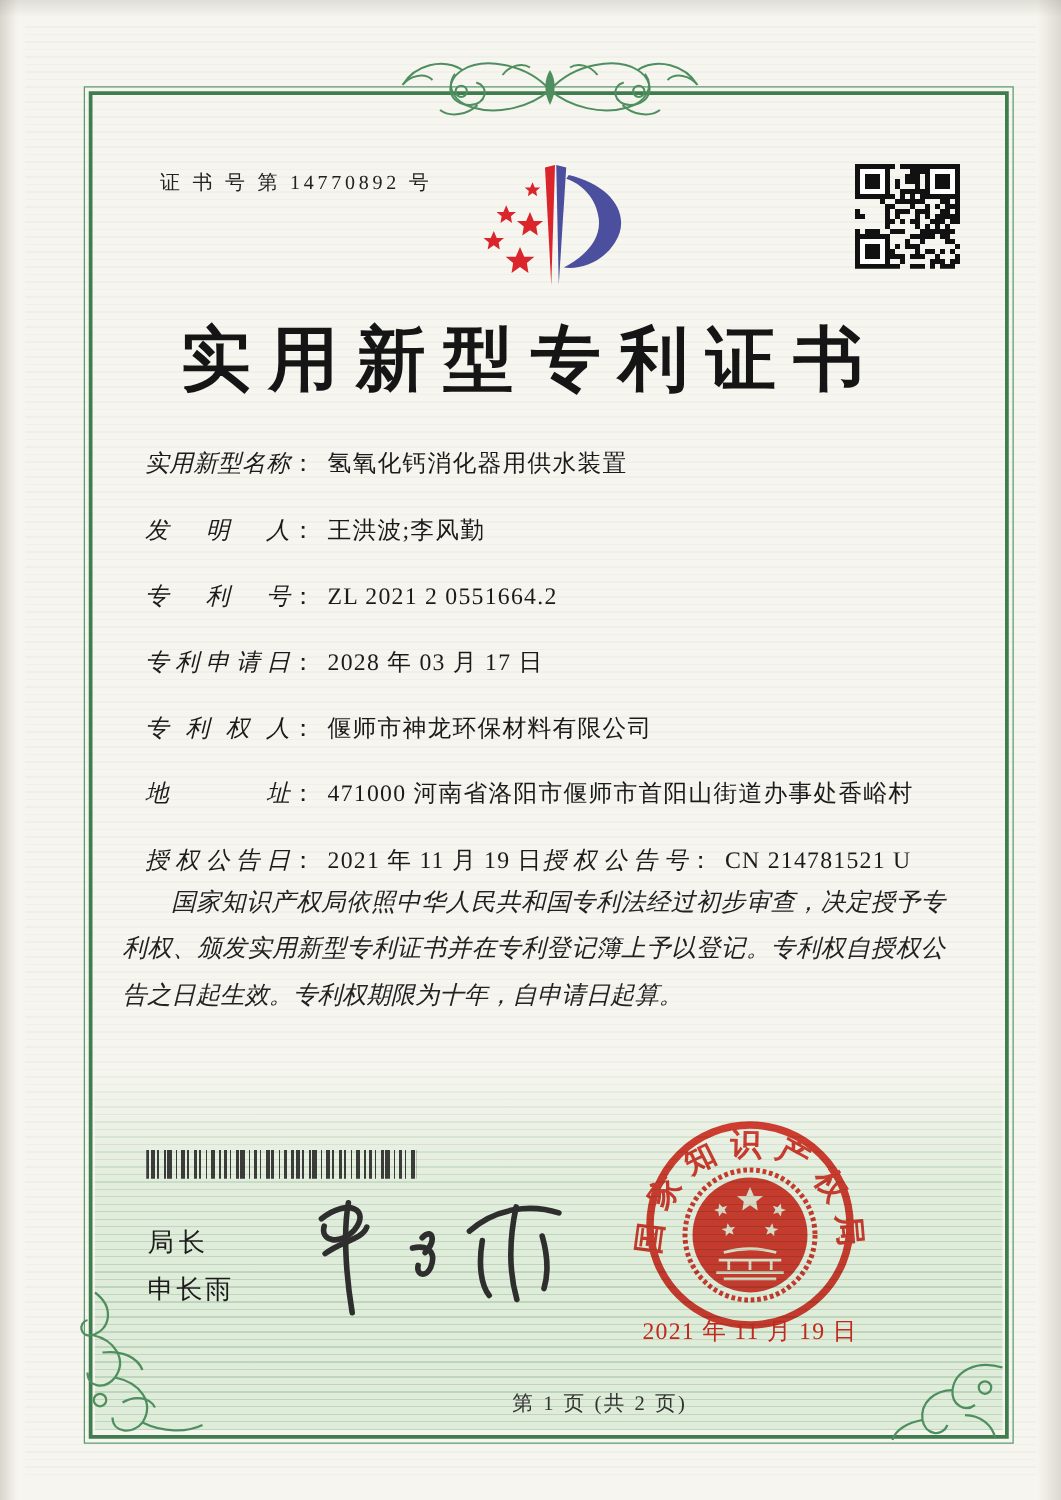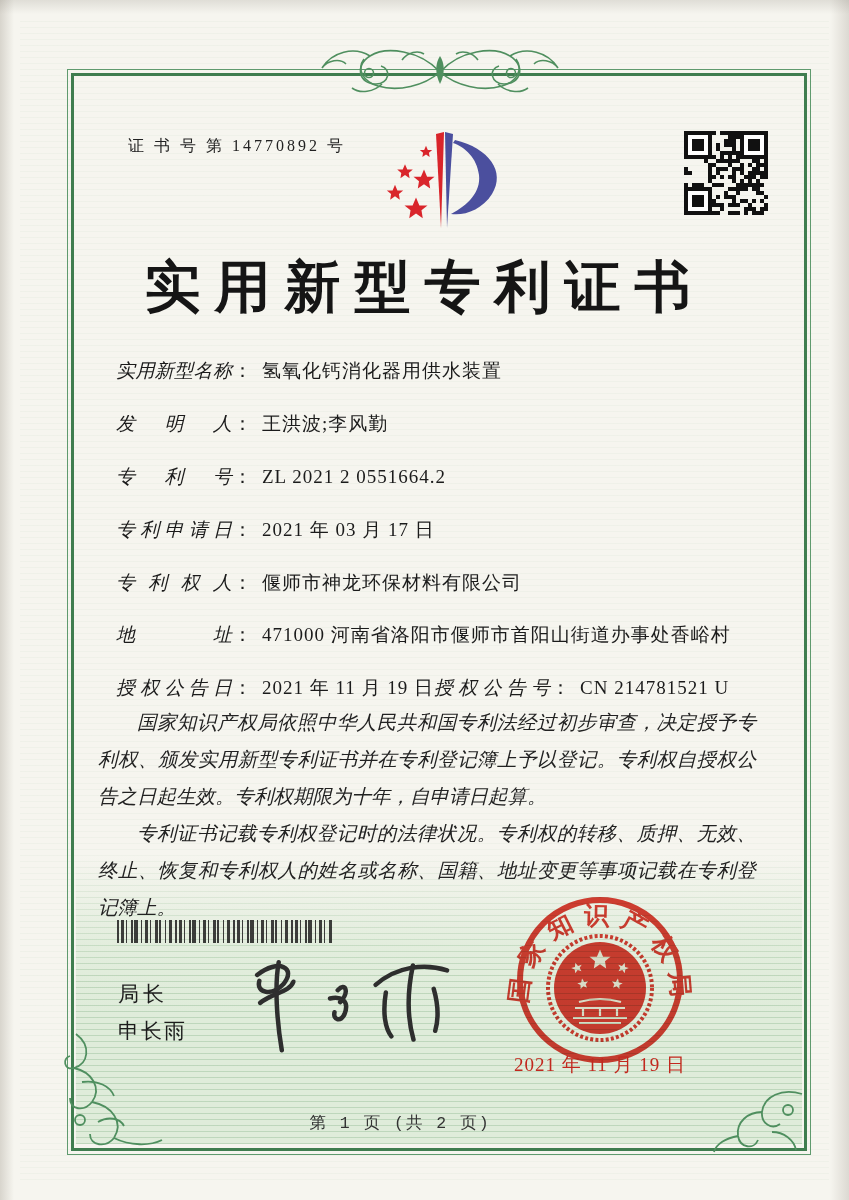--- a/index.html
+++ b/index.html
@@ -78,22 +78,22 @@
   }
   .signer-title{position:absolute;left:118px;top:980px;font-size:21px;letter-spacing:4px;}
   .signer-name{position:absolute;left:118px;top:1017px;font-size:21px;letter-spacing:2px;}
   .signature{position:absolute;left:218px;top:938px;}
   .seal{position:absolute;left:503px;top:890px;mix-blend-mode:multiply;}
   .seal-date{
     position:absolute;left:505px;top:1052px;width:190px;text-align:center;
     font-size:19px;color:var(--red-date,#c2281e);letter-spacing:1px;
   }
   .page-num{
-    position:absolute;left:250px;top:1112px;width:300px;text-align:center;
-    font-size:16.5px;letter-spacing:2px;color:#333;font-family:Liberation Mono, monospace;
+    position:absolute;left:250px;top:1112px;width:300px;text-align:right;
+    font-size:16.5px;letter-spacing:2px;color:#333;
   }
   .back-note{
     position:absolute;left:338px;top:1156px;font-size:19.5px;letter-spacing:3px;
     font-style:italic;color:#222;
   }
   .ornament{position:absolute;pointer-events:none;}
   .orn-top{left:312px;top:38px;}
   .orn-bl{left:58px;top:1028px;}
   .orn-br{left:712px;top:1086px;}
 </style>
@@ -326,39 +326,38 @@
     <div class="frow r0">
       <span class="f-label">实用新型名称</span><span class="f-colon">：</span><span class="f-value">氢氧化钙消化器用供水装置</span>
     </div>
     <div class="frow r1">
       <span class="f-label">发 明 人</span><span class="f-colon">：</span><span class="f-value">王洪波;李风勤</span>
     </div>
     <div class="frow r2">
       <span class="f-label">专 利 号</span><span class="f-colon">：</span><span class="f-value">ZL 2021 2 0551664.2</span>
     </div>
     <div class="frow r3">
-      <span class="f-label">专利申请日</span><span class="f-colon">：</span><span class="f-value">2021 年 03 月 17 日</span>
+      <span class="f-label">专利申请日</span><span class="f-colon">：</span><span class="f-value">2028 年 03 月 17 日</span>
     </div>
     <div class="frow r4">
       <span class="f-label">专 利 权 人</span><span class="f-colon">：</span><span class="f-value">偃师市神龙环保材料有限公司</span>
     </div>
     <div class="frow r5">
       <span class="f-label">地 址</span><span class="f-colon">：</span><span class="f-value">471000 河南省洛阳市偃师市首阳山街道办事处香峪村</span>
     </div>
     <div class="frow r6">
       <span class="f-label">授权公告日</span><span class="f-colon">：</span><span class="f-value">2021 年 11 月 19 日</span>
       <span class="second">
         <span class="f-label">授权公告号</span><span class="f-colon">：</span><span class="f-value">CN 214781521 U</span>
       </span>
     </div>
   </div>
 
   <div class="body-text">
     <p>国家知识产权局依照中华人民共和国专利法经过初步审查，决定授予专利权、颁发实用新型专利证书并在专利登记簿上予以登记。专利权自授权公告之日起生效。专利权期限为十年，自申请日起算。</p>
-    <p>专利证书记载专利权登记时的法律状况。专利权的转移、质押、无效、终止、恢复和专利权人的姓名或名称、国籍、地址变更等事项记载在专利登记簿上。</p>
   </div>
 
   <div class="barcode"></div>
 
   <div class="signer-title">局长</div>
   <div class="signer-name">申长雨</div>
 
   <svg class="signature" width="250" height="118" viewBox="0 0 250 118">
     <g fill="none" stroke="#2e2e2e" stroke-width="4.5" stroke-linecap="round" stroke-linejoin="round" transform="rotate(-2 125 60)">
       <path d="M62 22 C57 45 58 80 62 110"></path>

